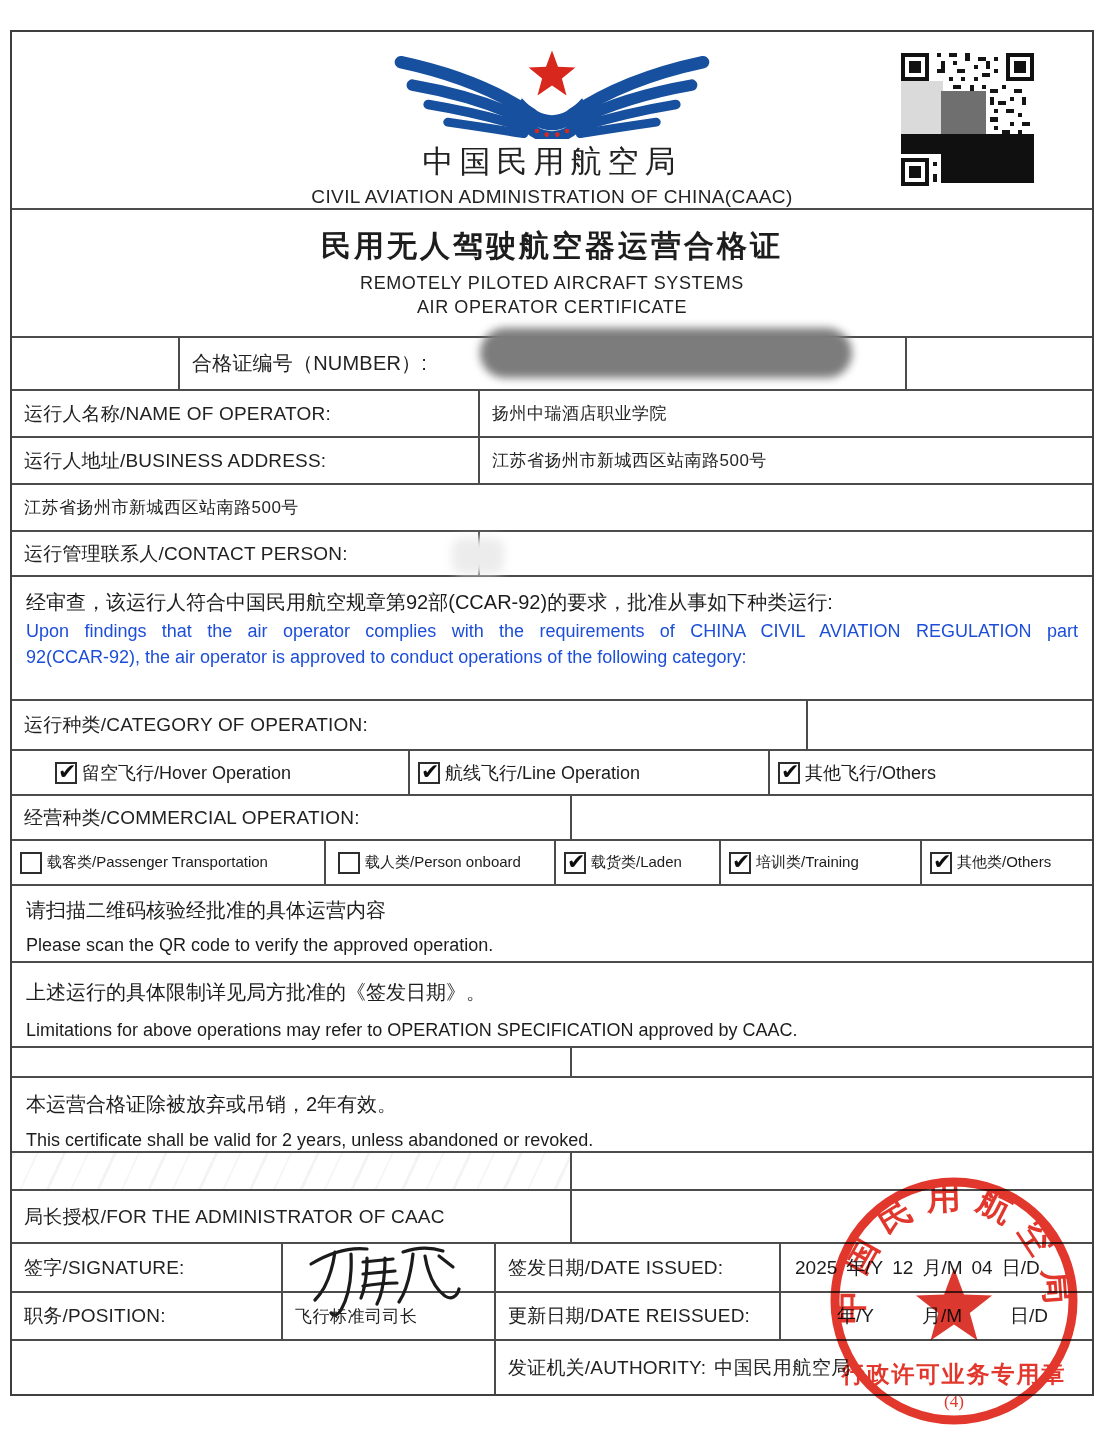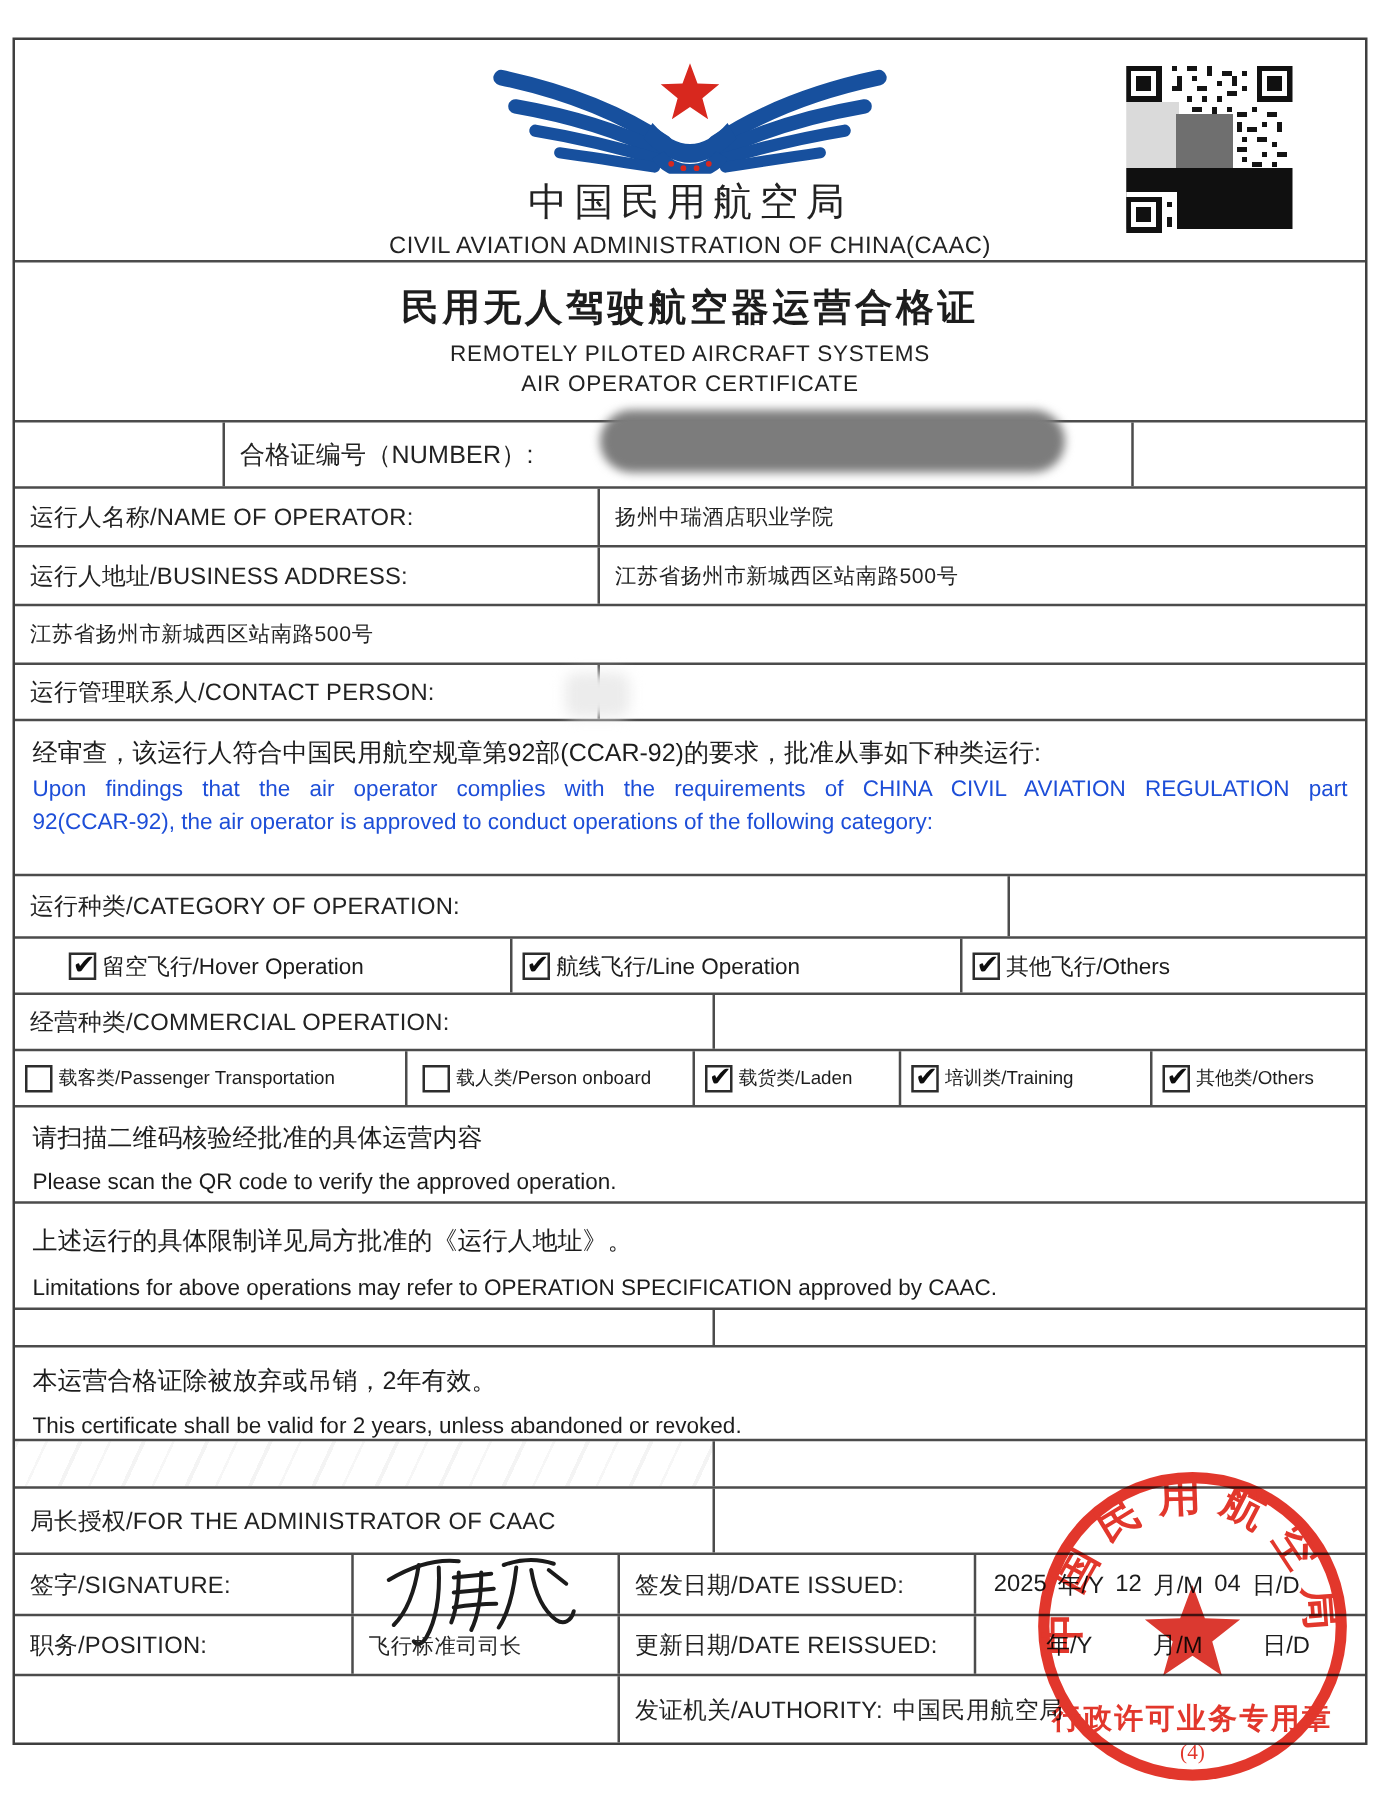--- a/index.html
+++ b/index.html
@@ -239,21 +239,21 @@
 
     <div class="row" style="height:77px;">
       <div class="c end grow col note">
         <div class="cn">请扫描二维码核验经批准的具体运营内容</div>
         <div class="en">Please scan the QR code to verify the approved operation.</div>
       </div>
     </div>
 
     <div class="row" style="height:85px;">
       <div class="c end grow col note">
-        <div class="cn" style="margin-top:8px;">上述运行的具体限制详见局方批准的《运行人地址》。</div>
+        <div class="cn" style="margin-top:8px;">上述运行的具体限制详见局方批准的《签发日期》。</div>
         <div class="en" style="margin-top:14px;">Limitations for above operations may refer to OPERATION SPECIFICATION approved by CAAC.</div>
       </div>
     </div>
 
     <div class="row" style="height:30px;">
       <div class="c" style="width:560px;"></div>
       <div class="c end grow"></div>
     </div>
 
     <div class="row" style="height:75px;">

